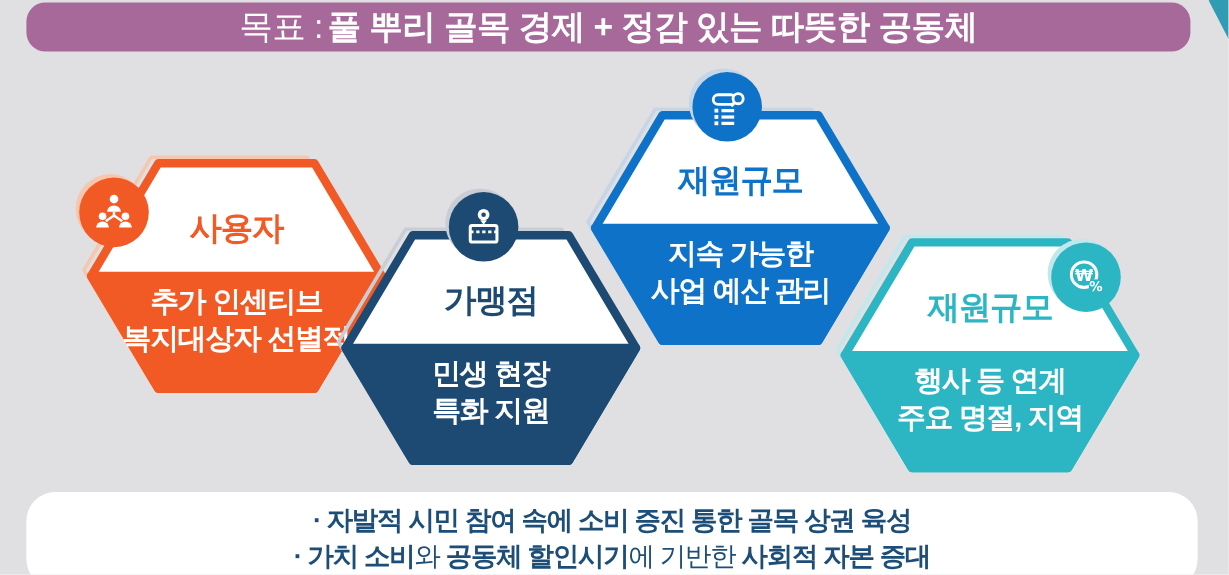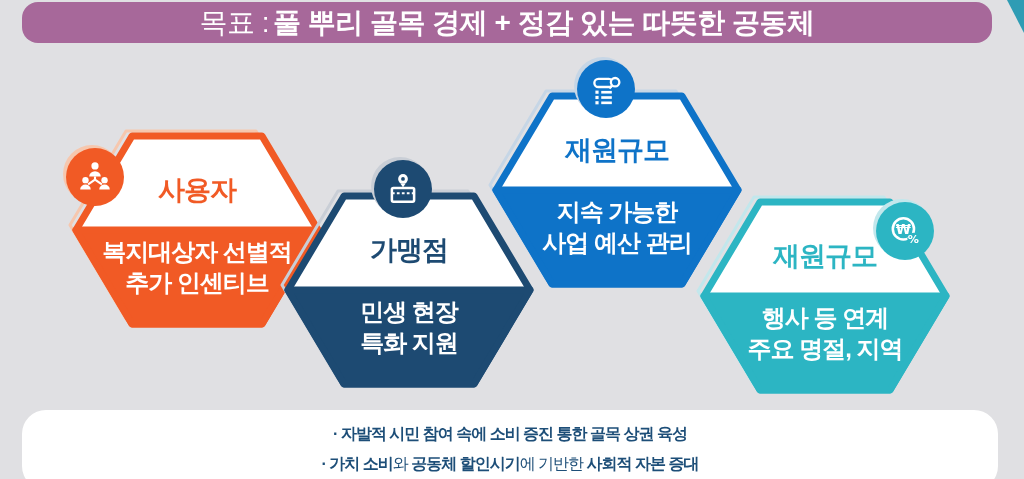--- a/index.html
+++ b/index.html
@@ -47,21 +47,21 @@
   .hex-blue .badge{background:#0e73c8;box-shadow:-3px -3px 0 #c6d6e6;}
   .hex-teal .hex-title{color:#2cb5c3;}
   .hex-teal .badge{background:#2cb5c3;box-shadow:-3px -3px 0 #c2e7ec;}
   
   .footer-box{
     position:absolute;left:22px;top:410px;width:976px;height:80px;
     background:#ffffff;border-radius:24px;
     padding-top:9px;box-sizing:border-box;
   }
   .footer-line{
-    text-align:center;font-size:16px;line-height:30px;color:#1d4e78;
+    text-align:center;font-size:22px;line-height:30px;color:#1d4e78;
     font-weight:800;letter-spacing:-1px;white-space:nowrap;
   }
   .footer-line .reg{font-weight:400;}
 </style>
 </head>
 <body>
 
 <div class="stage">
 
   <div class="banner">
@@ -72,22 +72,22 @@
   <div class="corner-accent"></div>
 
   <div class="hex hex-orange" style="left:72px;top:88px;margin-top:42px;">
     <svg class="shape" width="250" height="200" viewBox="0 0 250 200">
       <polygon points="60,6 190,6 246,100 190,194 60,194 4,100" transform="translate(-6,-5)" fill="none" stroke="#f6c7ae" stroke-width="3" stroke-linejoin="round"></polygon>
       <polygon points="60,6 190,6 246,100 190,194 60,194 4,100" fill="#ffffff" stroke="#f15a25" stroke-width="7" stroke-linejoin="round"></polygon>
       <polygon points="4,100 246,100 190,194 60,194" fill="#f15a25" stroke="#f15a25" stroke-width="7" stroke-linejoin="round"></polygon>
     </svg>
     <div class="hex-title">사용자</div>
     <div class="hex-body">
+      <div>추가 인센티브</div>
       <div>복지대상자 선별적</div>
-      <div>추가 인센티브</div>
     </div>
     <div class="badge" style="left:-6px;top:18px;">
       <svg width="36" height="36" viewBox="0 0 34 34">
         <circle cx="17" cy="6.5" r="3.4" fill="#ffffff"></circle>
         <path d="M11.5 16.5 a5.5 5 0 0 1 11 0 z" fill="#ffffff"></path>
         <path d="M17 16.5 v3 M17 19.5 l-6.5 4.5 M17 19.5 l6.5 4.5" stroke="#ffffff" stroke-width="2" fill="none"></path>
         <circle cx="8" cy="20" r="3" fill="#ffffff"></circle>
         <path d="M3 28.8 a5 4.6 0 0 1 10 0 z" fill="#ffffff"></path>
         <circle cx="26" cy="20" r="3" fill="#ffffff"></circle>
         <path d="M21 28.8 a5 4.6 0 0 1 10 0 z" fill="#ffffff"></path>

